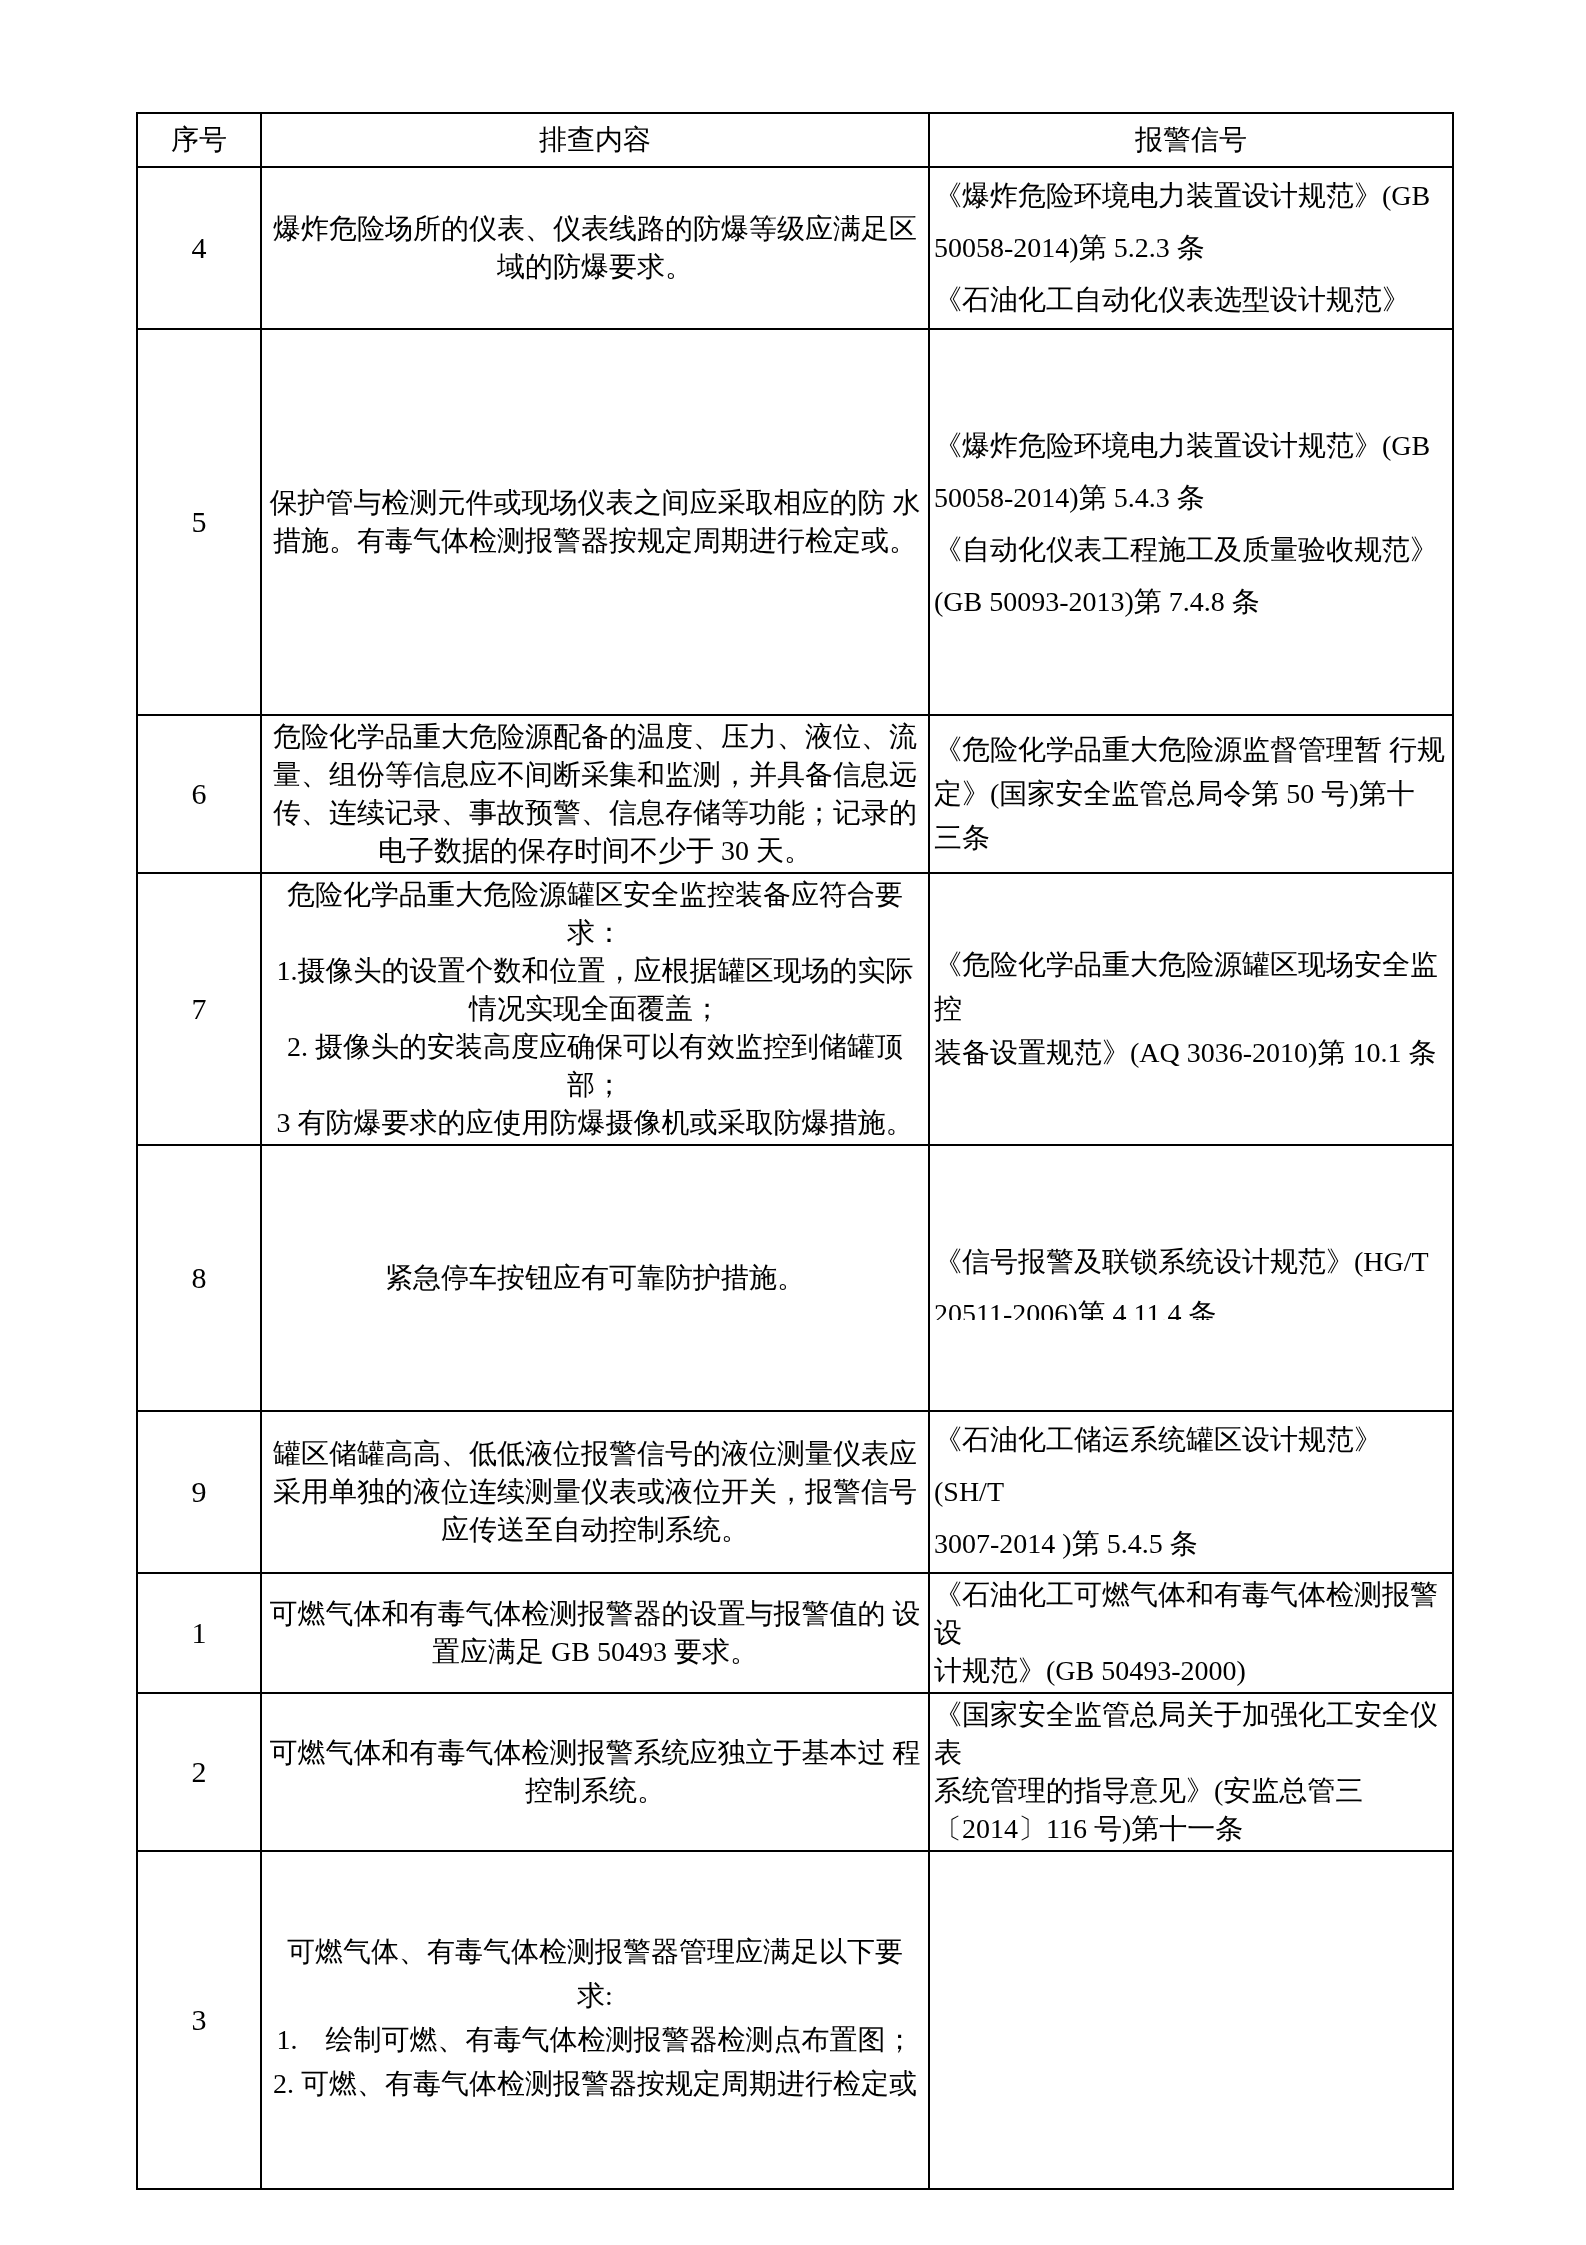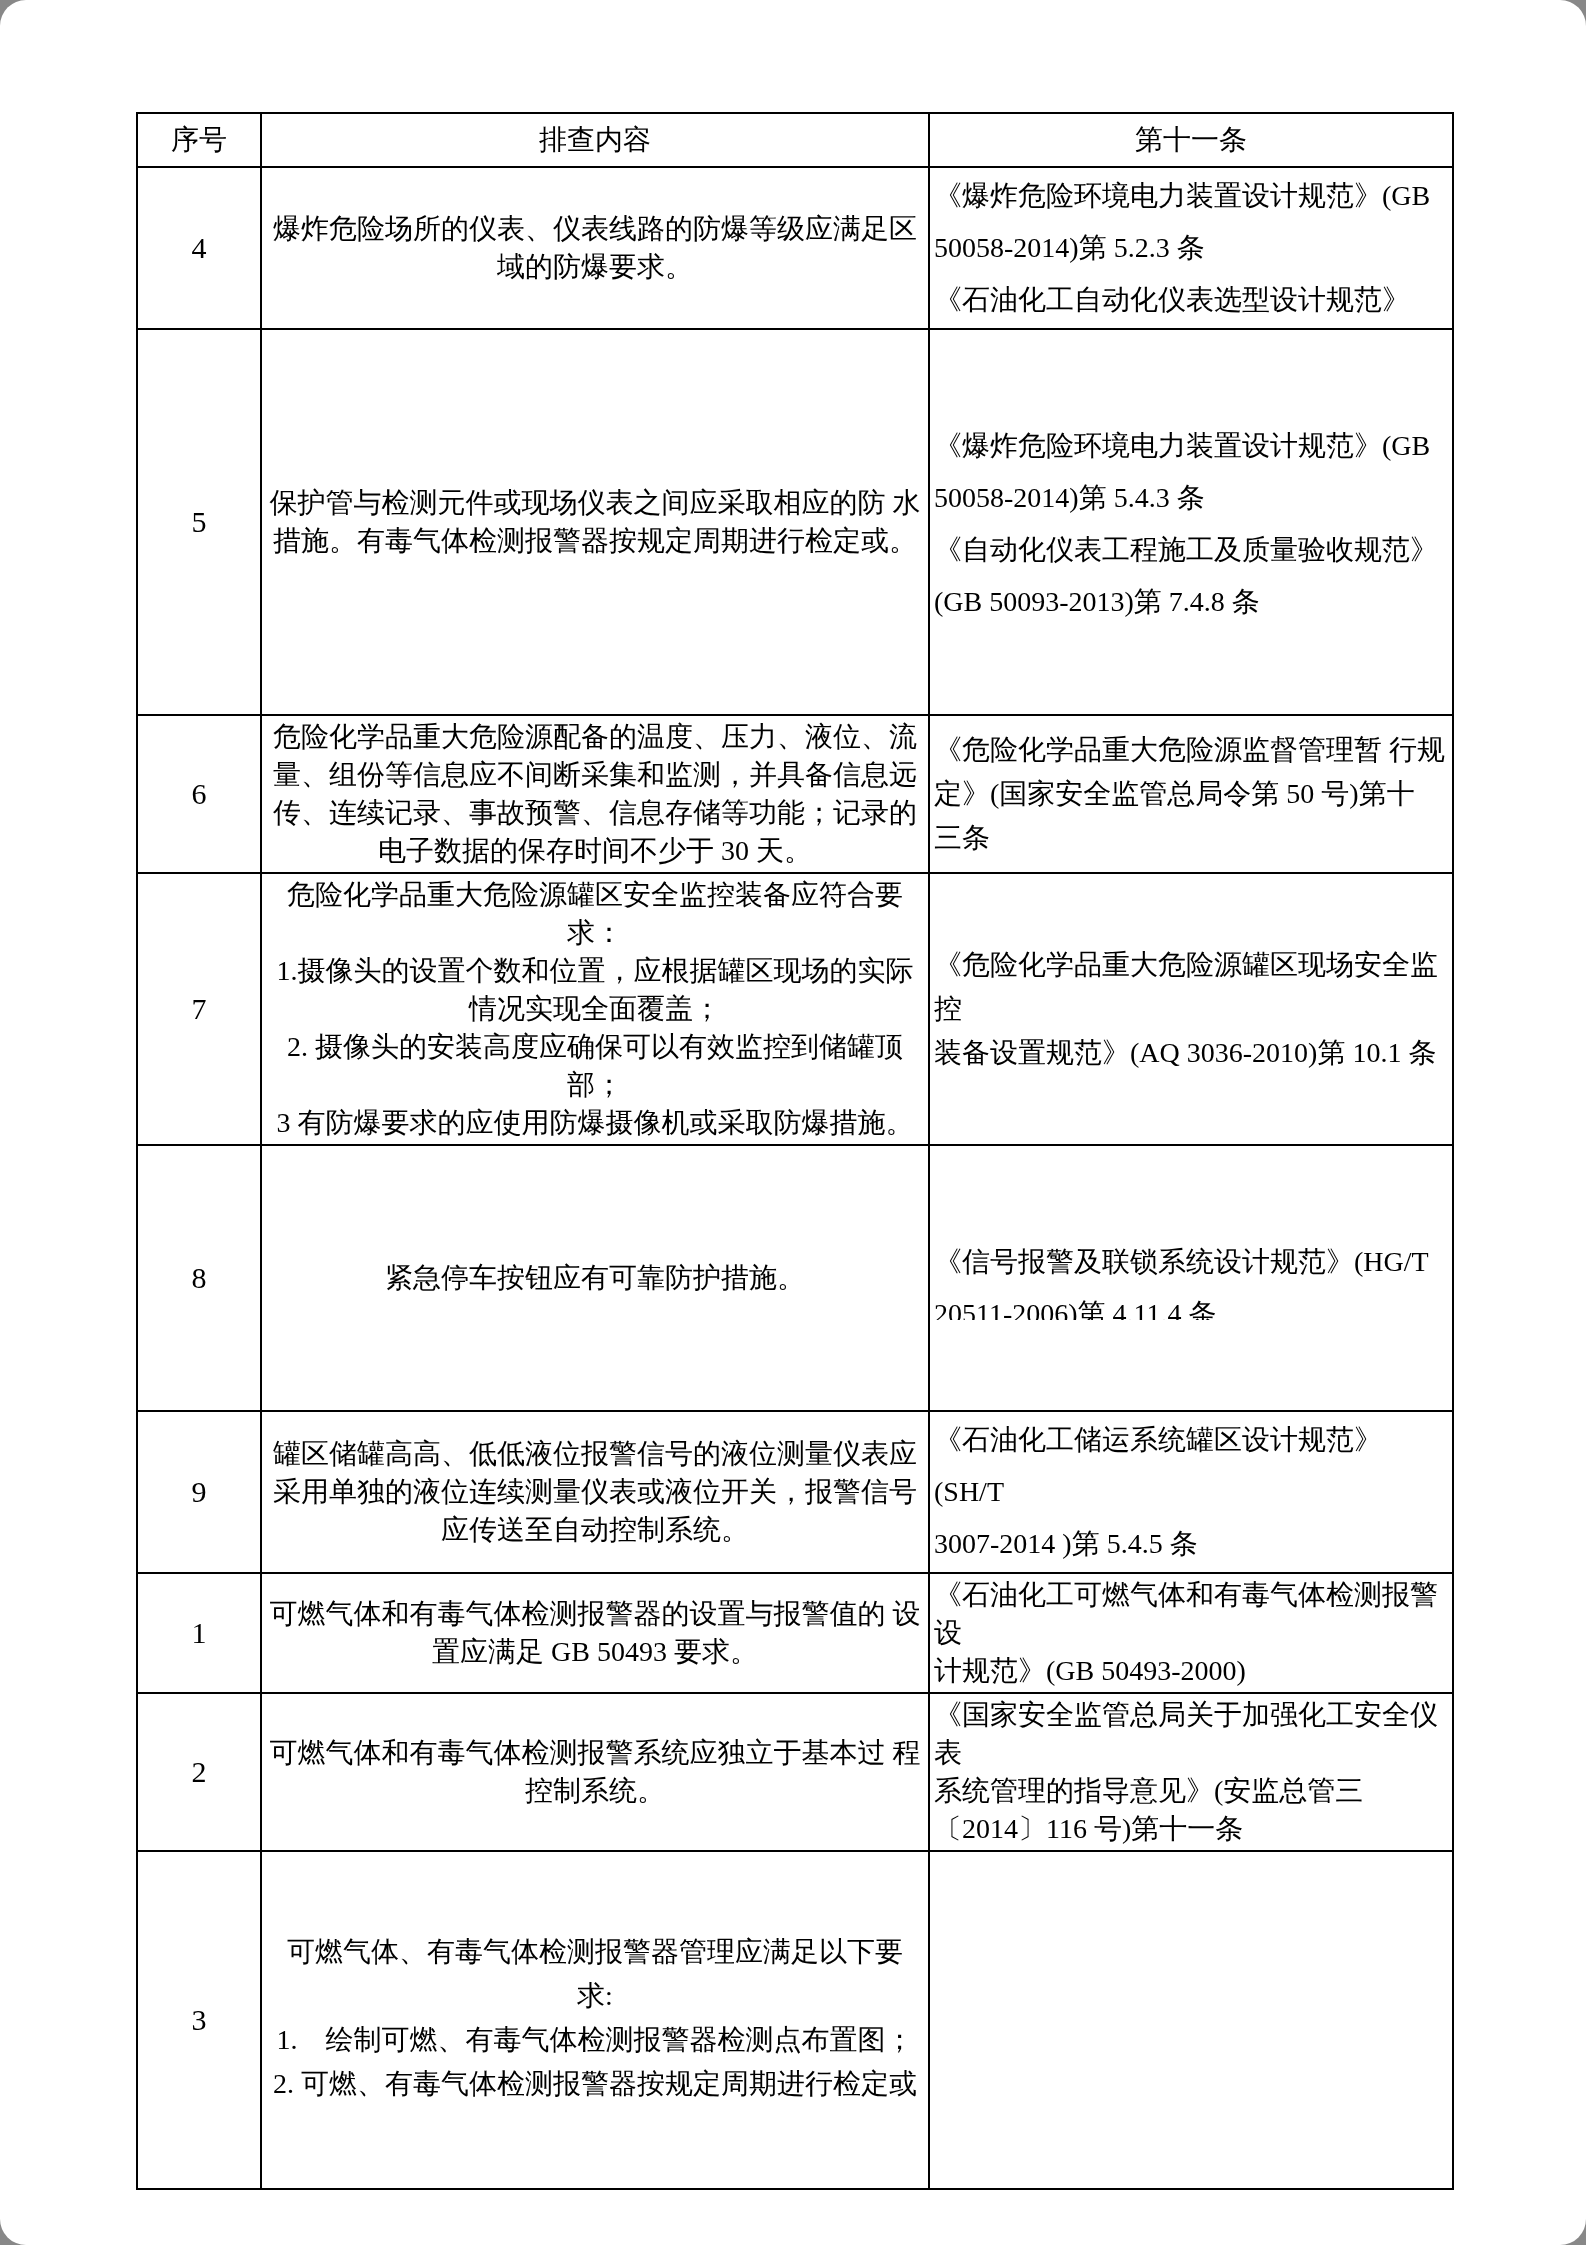--- a/index.html
+++ b/index.html
@@ -4,21 +4,20 @@
 <style>
   html,body{margin:0;padding:0;background:#888;}
   .page{
     position:relative;
     width:1586px;height:2245px;
     background:#ffffff;
     font-family:"Liberation Serif","DejaVu Serif",serif;
     color:#000;
     overflow:hidden;
     margin:0 auto;
-    border-radius:26px;
   }
   table.doc{
     position:absolute;
     left:136px;top:112px;
     width:1316px;
     border-collapse:collapse;
     table-layout:fixed;
   }
   table.doc td{
     border:2px solid #000;
@@ -66,21 +65,21 @@
     <colgroup>
       <col style="width:124px">
       <col style="width:668px">
       <col style="width:524px">
     </colgroup>
 
     <tbody>
         <tr style="height:54px">
       <td class="hdr">序号</td>
       <td class="hdr">排查内容</td>
-      <td class="hdr">第十一条</td>
+      <td class="hdr">报警信号</td>
     </tr>
 
 
     <tr style="height:147px">
       <td class="num">4</td>
       <td class="content">爆炸危险场所的仪表、仪表线路的防爆等级应满足区 域的防爆要求。</td>
       <td class="basis lh52 vtop">《爆炸危险环境电力装置设计规范》(GB
 50058-2014)第 5.2.3 条
 《石油化工自动化仪表选型设计规范》</td>
     </tr>

